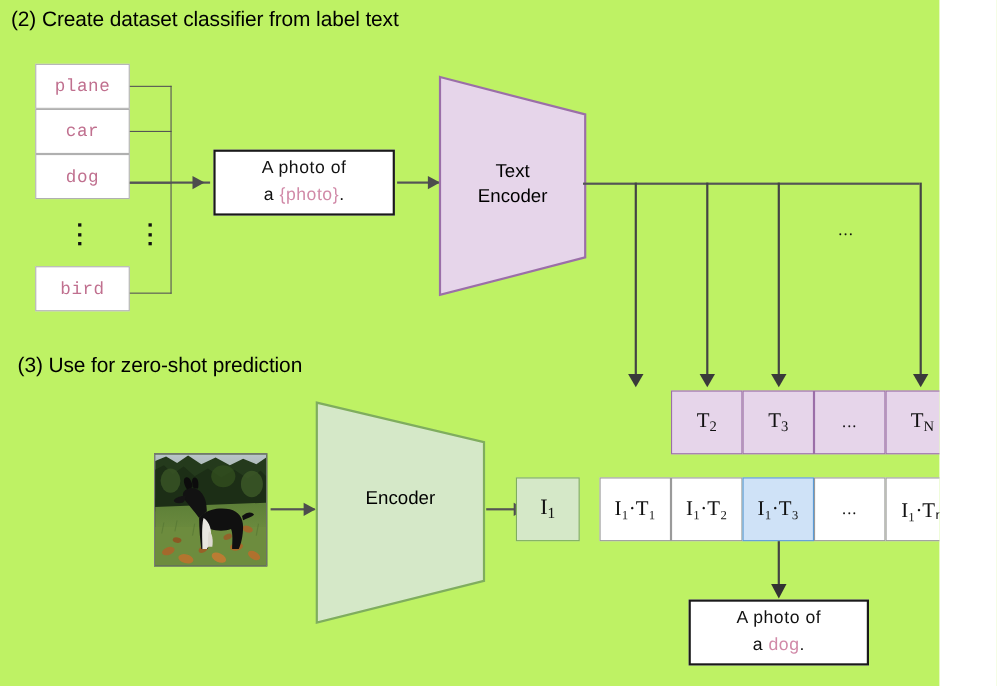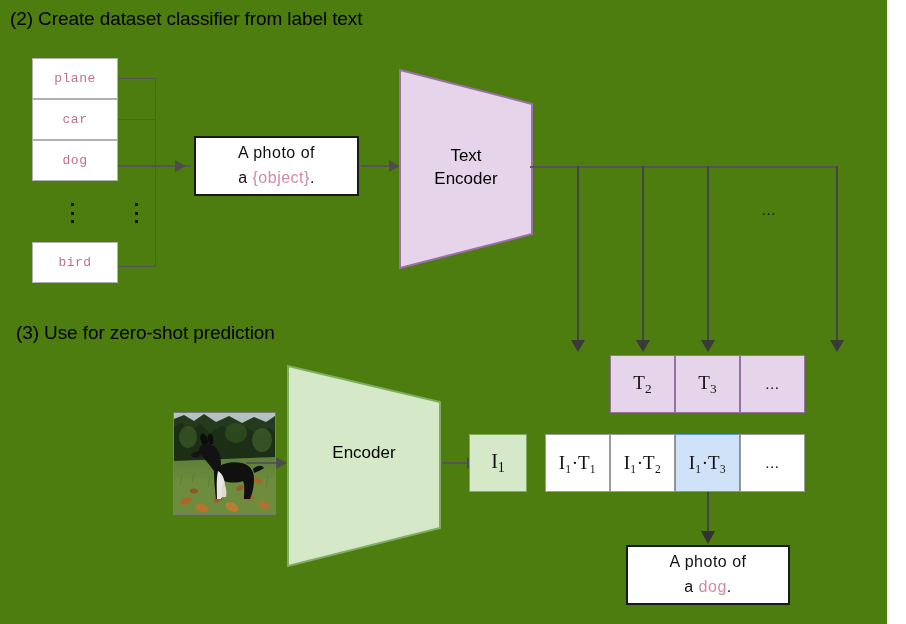--- a/index.html
+++ b/index.html
@@ -4,24 +4,23 @@
 <style>
   html, body {
     margin: 0;
     padding: 0;
     background: #ffffff;
   }
   #canvas {
     position: relative;
     width: 854px;
     height: 624px;
-    background: #4d7c0f;
+    background: #bef264;
     font-family: "Liberation Sans", sans-serif;
     overflow: hidden;
-    padding-left: 33px;
   }
   .abs { position: absolute; }
 
   
   .heading {
     font-family: "Liberation Sans", sans-serif;
     font-size: 19px;
     color: #000000;
     white-space: nowrap;
     letter-spacing: -0.1px;
@@ -29,21 +28,21 @@
 
   
   .label-box {
     box-sizing: border-box;
     border: 1px solid #b0b0b0;
     background: #ffffff;
     display: flex;
     align-items: center;
     justify-content: center;
     font-family: "Liberation Mono", monospace;
-    font-size: 13px;
+    font-size: 16px;
     color: #c0708f;
     letter-spacing: 0.5px;
   }
 
   
   .prompt-box {
     box-sizing: border-box;
     border: 2px solid #1a1a1a;
     background: #ffffff;
     display: flex;
@@ -199,21 +198,21 @@
   <div class="abs line-h" style="left:118px; top:166px; width:38px;"></div>
   <div class="abs line-h" style="left:118px; top:266px; width:38px;"></div>
 
   <div class="abs line-v" style="left:155px; top:78px; height:189px;"></div>
 
   <div class="abs bus" style="left:118px; top:165px; width:73px;"></div>
   <div class="abs arrow-right" style="left:175px; top:160px;"></div>
 
   <div class="abs prompt-box" style="left:194px; top:136px; width:165px; height:60px;">
     <span class="line">A photo of</span>
-    <span class="line"><span>a </span><span class="tok-pink">{object}</span><span>.</span></span>
+    <span class="line"><span>a </span><span class="tok-pink">{photo}</span><span>.</span></span>
   </div>
 
   <div class="abs bus" style="left:361px; top:165px; width:38px;"></div>
   <div class="abs arrow-right" style="left:389px; top:160px;"></div>
 
   <svg class="abs" style="left:396px; top:66px;" width="140" height="206">
     <polygon points="4,4 136,38 136,168 4,202" fill="#e6d5ea" stroke="#9b6fa8" stroke-width="2"></polygon>
   </svg>
   <div class="encoder-label" style="left:396px; top:145px; width:140px;">
     <div>Text</div>
@@ -237,20 +236,23 @@
   <div class="abs ell-top" style="left:762px; top:202px;">...</div>
 
   <div class="abs cell cell-t" style="left:610px; top:355px; width:65px; height:58px;">
     <span><span>T</span><sub>2</sub></span>
   </div>
   <div class="abs cell cell-t" style="left:675px; top:355px; width:65px; height:58px;">
     <span><span>T</span><sub>3</sub></span>
   </div>
   <div class="abs cell cell-t" style="left:740px; top:355px; width:65px; height:58px;">
     <span class="dots">...</span>
+  </div>
+  <div class="abs cell cell-t" style="left:805px; top:355px; width:67px; height:58px;">
+    <span><span>T</span><sub>N</sub></span>
   </div>
 
   <div class="abs photo" style="left:140px; top:412px; width:103px; height:103px;">
     <svg width="101" height="101" viewBox="0 0 101 101">
       <defs>
         <linearGradient id="skyG" x1="0" y1="0" x2="0" y2="1">
           <stop offset="0%" stop-color="#b9c4c9"></stop>
           <stop offset="100%" stop-color="#8fa08c"></stop>
         </linearGradient>
         <linearGradient id="grassG" x1="0" y1="0" x2="0" y2="1">
@@ -331,20 +333,23 @@
   </div>
   <div class="abs cell cell-it" style="left:610px; top:434px; width:65px; height:58px;">
     <span>I₁·T₂</span>
   </div>
   <div class="abs cell cell-it hl" style="left:675px; top:434px; width:65px; height:58px;">
     <span>I₁·T₃</span>
   </div>
   <div class="abs cell cell-it" style="left:740px; top:434px; width:65px; height:58px;">
     <span class="dots">...</span>
   </div>
+  <div class="abs cell cell-it" style="left:805px; top:434px; width:67px; height:58px;">
+    <span>I₁·Tₙ</span>
+  </div>
 
   <div class="abs thin-v" style="left:707px; top:492px; height:40px;"></div>
   <div class="abs arrow-down-dark" style="left:701px; top:531px;"></div>
 
   <div class="abs prompt-box" style="left:626px; top:545px; width:164px; height:60px;">
     <span class="line">A photo of</span>
     <span class="line"><span>a </span><span class="tok-pink">dog</span><span>.</span></span>
   </div>
 
 </div>

